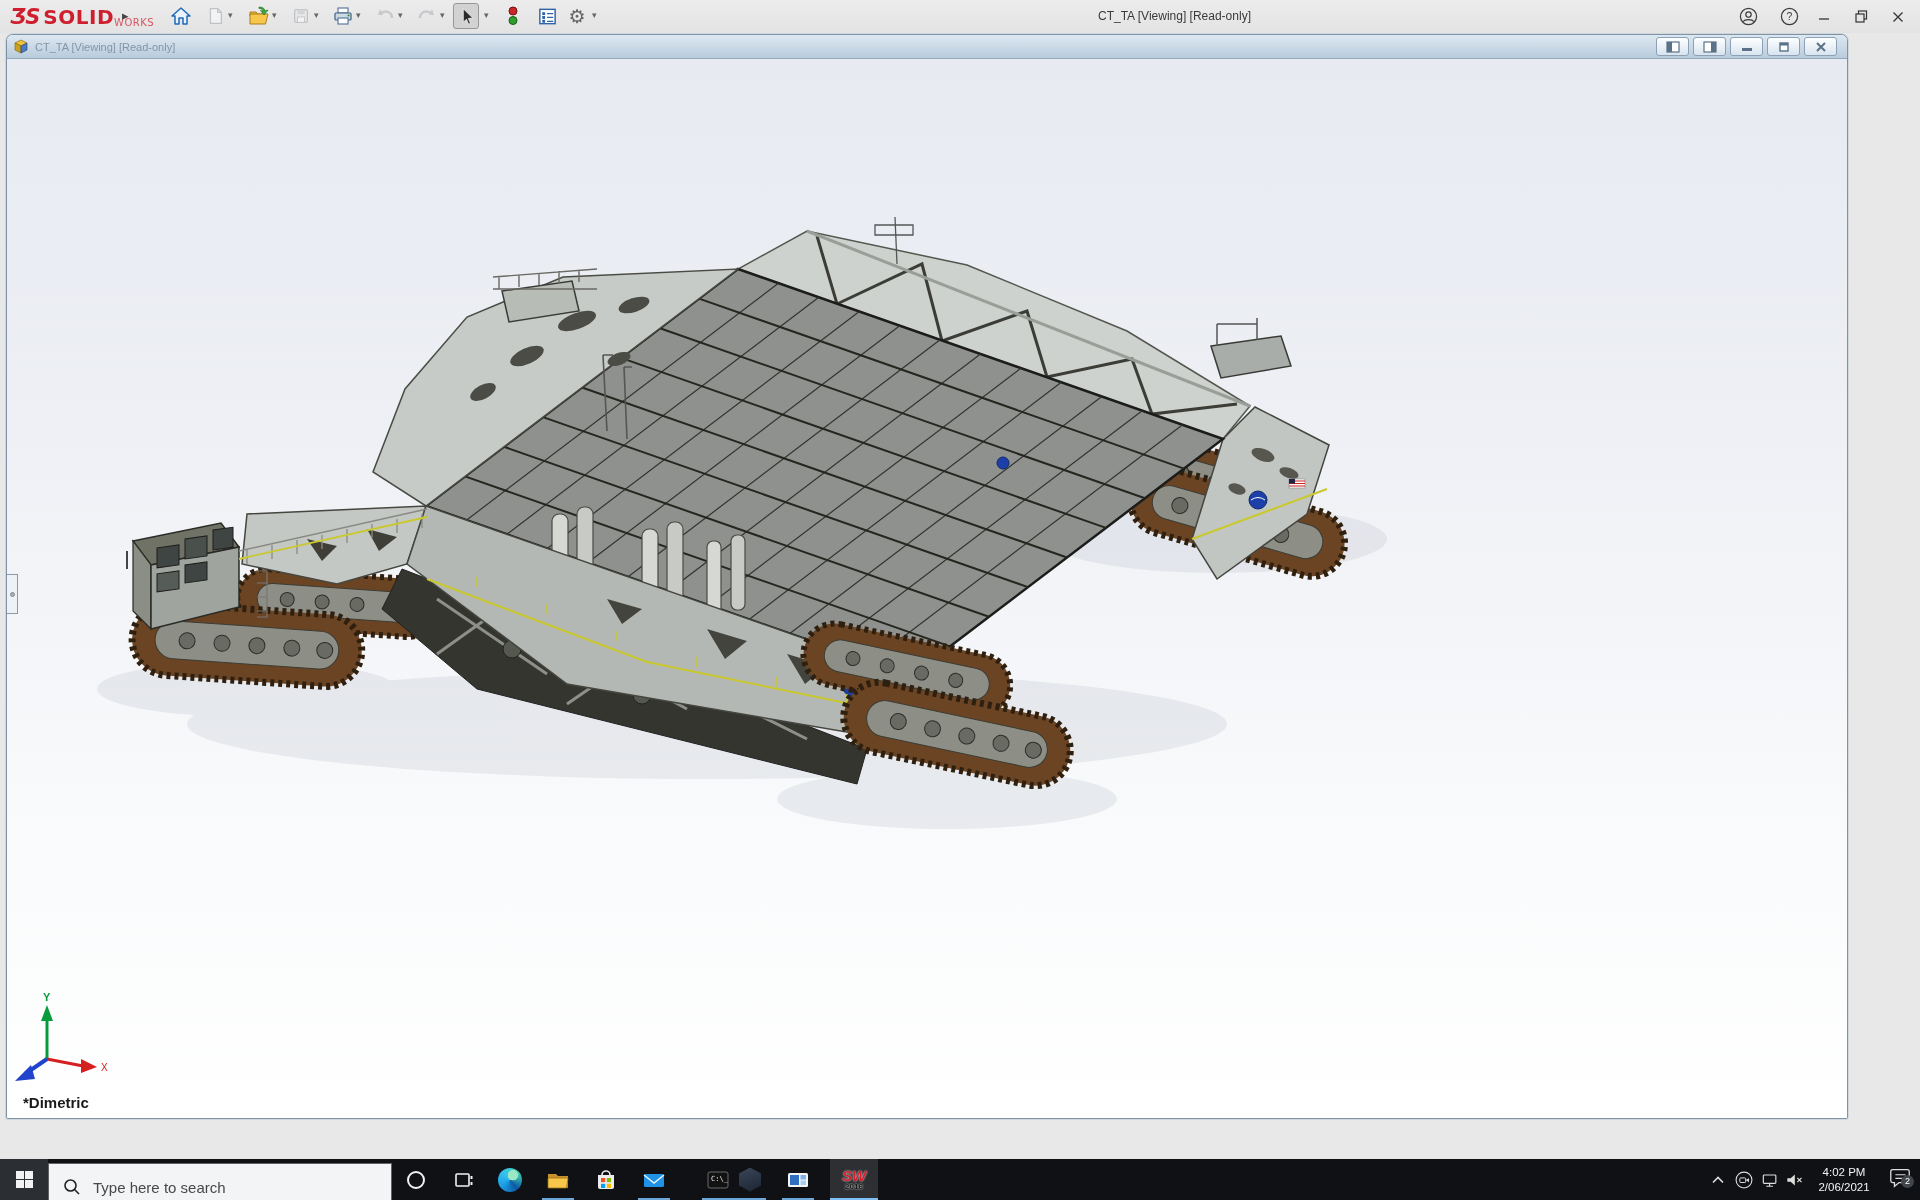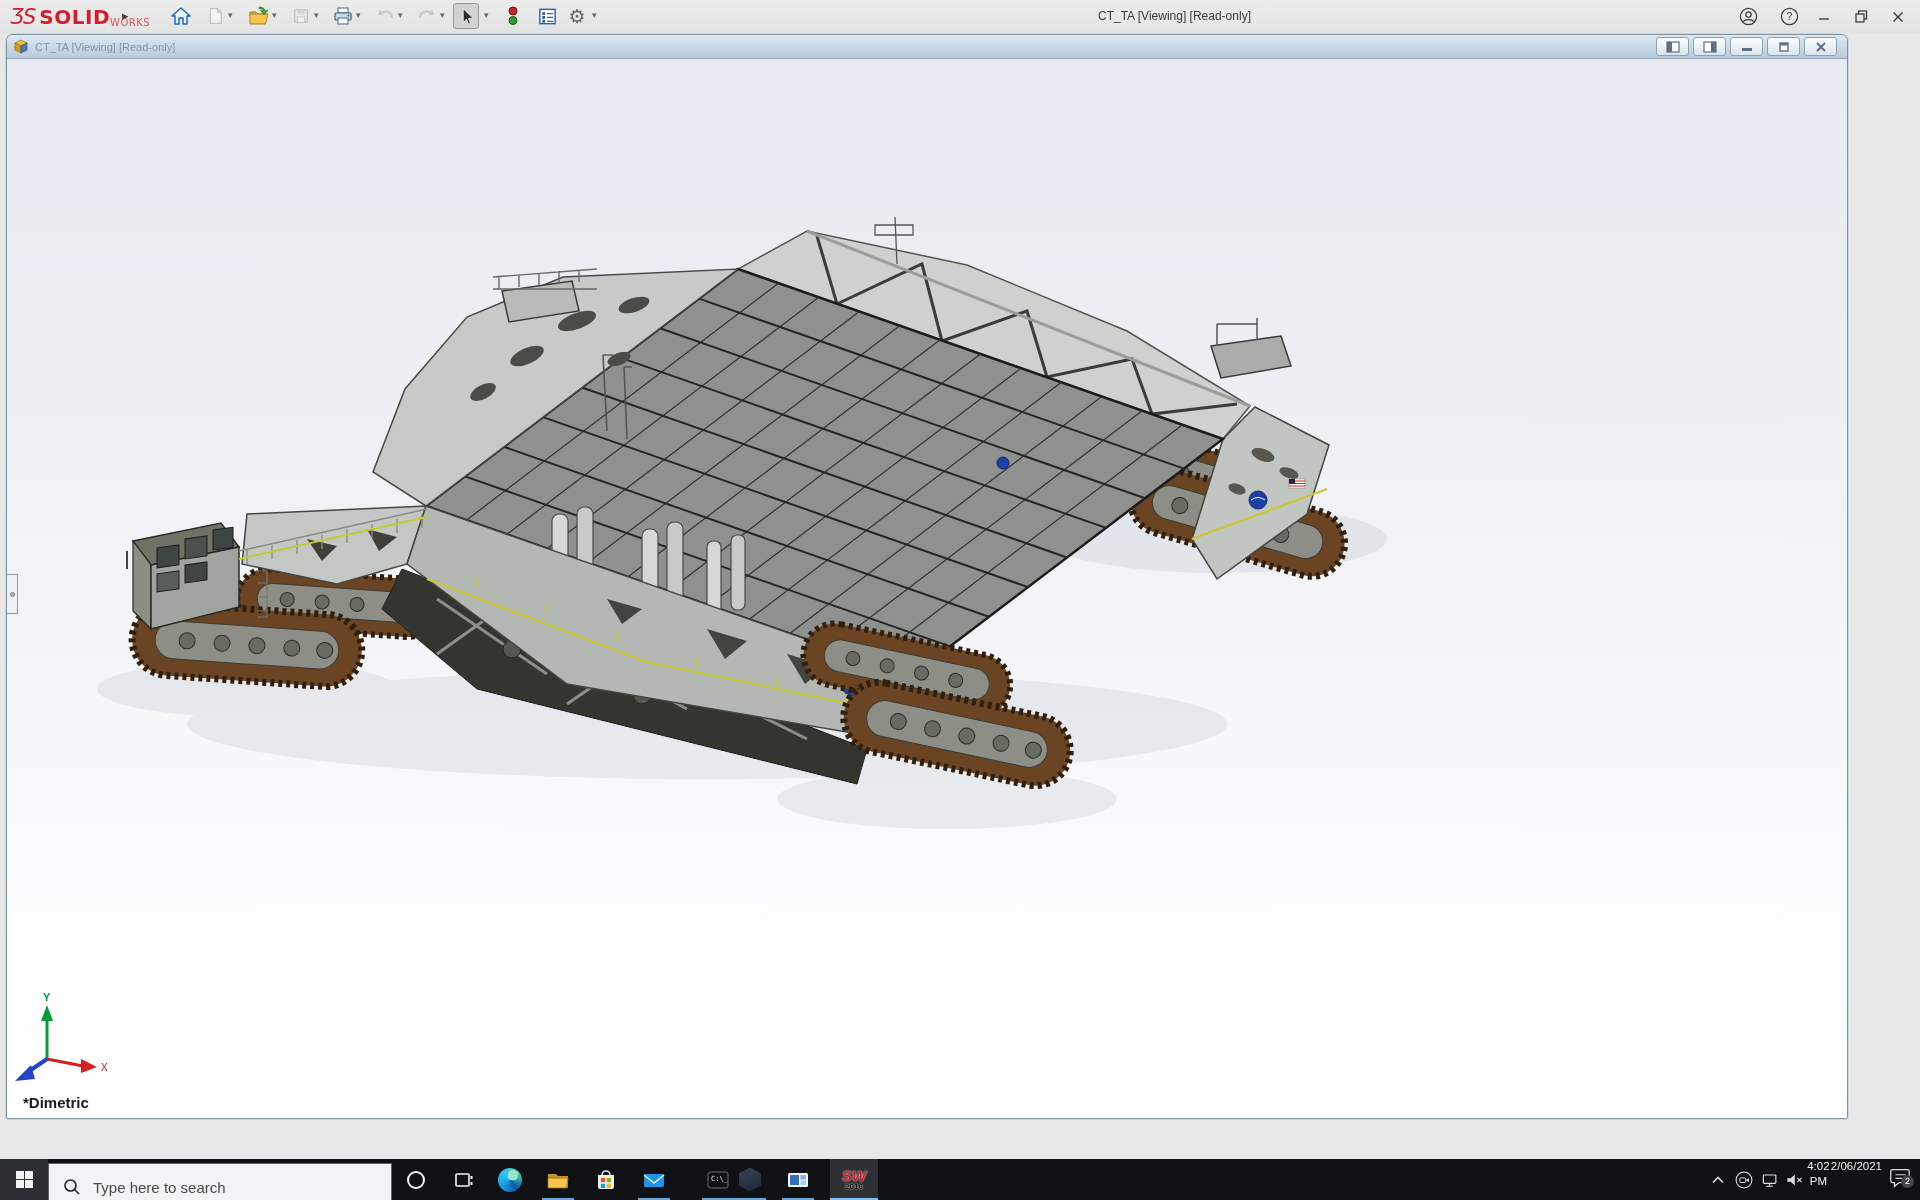--- a/index.html
+++ b/index.html
@@ -4,21 +4,21 @@
 <style>
   * { margin:0; padding:0; box-sizing:border-box; }
   html,body { width:1920px; height:1200px; overflow:hidden;
     font-family:"Liberation Sans", sans-serif; background:#e8e8e8; }
 
   
   .titlebar { position:absolute; left:0; top:0; width:1920px; height:33px;
     background:linear-gradient(#ececec,#e3e3e3); }
   .logo { position:absolute; left:10px; top:5px; height:24px; display:flex;
     align-items:center; font-family:"DejaVu Sans", sans-serif; }
-  .logo .mark { color:#cf1f2f; font-size:21px; font-weight:normal; font-style:italic; letter-spacing:-1px; }
+  .logo .mark { color:#cf1f2f; font-size:21px; font-weight:bold; font-style:italic; letter-spacing:-1px; }
   .logo .bold { color:#cf1f2f; font-size:20px; font-weight:bold; margin-left:4px; letter-spacing:.5px; }
   .logo .light { color:#d8555f; font-size:10px; letter-spacing:.5px;margin-top:10px; }
   .expand-arrow { position:absolute; left:122px; top:8px; font-size:13px; color:#444; cursor:default; }
   .tb-btn { position:absolute; top:3px; width:26px; height:26px; display:flex;
     align-items:center; justify-content:center; border-radius:3px; }
   .tb-btn.disabled { opacity:.5; }
   .tb-btn.pressed { background:#d2d2d2; border:1px solid #979797; }
   .caret { position:absolute; top:10px; font-size:9px; color:#666; }
   .app-title { position:absolute; left:1098px; top:9px; font-size:12px; color:#3a3a3a; }
   .win-ctl { position:absolute; top:4px; width:30px; height:25px; display:flex;
@@ -58,21 +58,21 @@
     align-items:center; justify-content:center; }
   .tb-slot.active { background:rgba(255,255,255,.13); }
   .runline { position:absolute; bottom:0; left:8px; width:32px; height:2px; background:#6ba6d8; }
   .tb-slot.active .runline { left:0; width:48px; background:#7cc0f5; }
   .sw-ico { text-align:center; line-height:1; }
   .sw-ico .sw { font-size:15px; font-weight:bold; font-style:italic; color:#d0202e;
     text-shadow:0 0 2px #fff; display:block; }
   .sw-ico .yr { font-size:8px; font-weight:bold; color:#161616; text-shadow:0 0 2px #fff; display:block; }
   .tray-ico { position:absolute; top:0; height:41px; display:flex; align-items:center; justify-content:center; }
   .clock { position:absolute; left:1806px; top:0; width:76px; height:41px; color:#f2f2f2;
-    font-size:11.5px; text-align:center; display:flex; flex-direction:row; justify-content:center; line-height:15px; }
+    font-size:11.5px; text-align:center; display:flex; flex-direction:column; justify-content:center; line-height:15px; }
   .badge { position:absolute; right:-2px; bottom:6px; width:13px; height:13px; border-radius:50%;
     background:#41464c; color:#fff; font-size:9px; display:flex; align-items:center; justify-content:center; }
   .hex-app { width:22px; height:24px; background:linear-gradient(160deg,#39465a,#1b2431);
     clip-path:polygon(50% 0,100% 25%,100% 75%,50% 100%,0 75%,0 25%); }
 </style>
 </head>
 <body>
 
 <div class="titlebar">
   <div class="logo">

